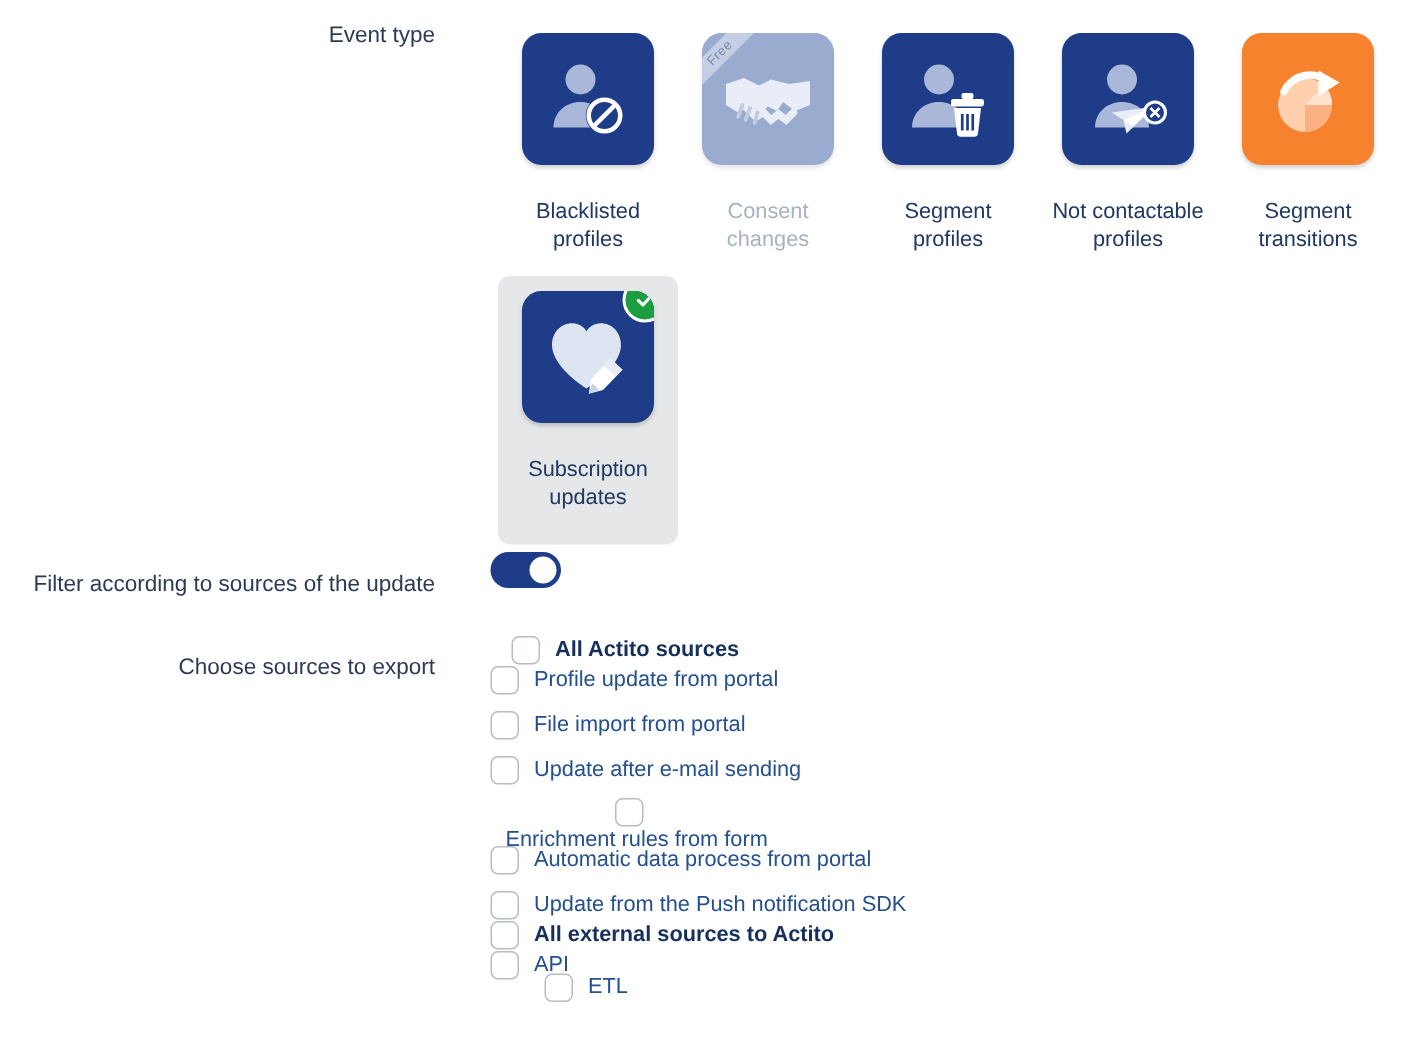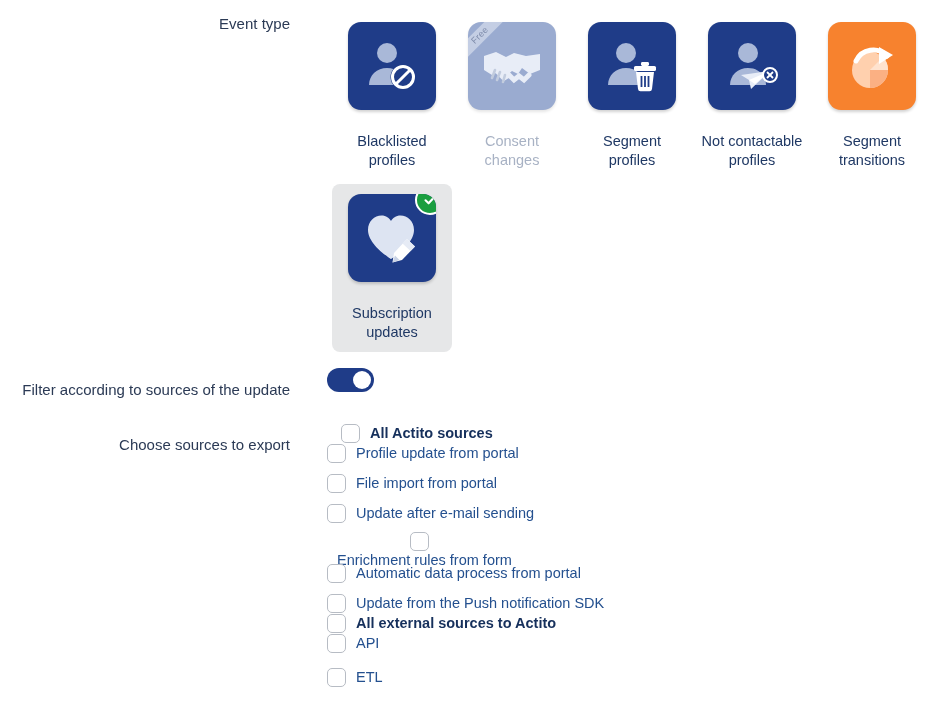--- a/index.html
+++ b/index.html
@@ -41,21 +41,21 @@
     width: 120px;
     display: flex;
     flex-direction: column;
     align-items: center;
     cursor: pointer;
     padding-top: 10px;
     border-radius: 8px;
   }
   .tile.selected {
     background: #e6e7e8;
-    padding-bottom: 10px;
+    padding-bottom: 21px;
   }
   .tile-icon {
     position: relative;
     width: 88px;
     height: 88px;
     border-radius: 13px;
     background: #1f3c88;
     box-shadow: 0 2px 3px rgba(0,0,0,0.18);
     display: flex;
     align-items: center;
@@ -307,17 +307,17 @@
     <span class="check-text">Update from the Push notification SDK</span>
   </div>
   <div class="check-row" style="top:190px;text-align:right;">
     <span class="checkbox"></span>
     <span class="check-text strong">All external sources to Actito</span>
   </div>
   <div class="check-row" style="top:210px;">
     <span class="checkbox"></span>
     <span class="check-text">API</span>
   </div>
-  <div class="check-row" style="top:244px;">
+  <div class="check-row" style="top:225px;margin-left:36px;">
     <span class="checkbox"></span>
     <span class="check-text">ETL</span>
   </div>
 </div>
 
 </body></html>

